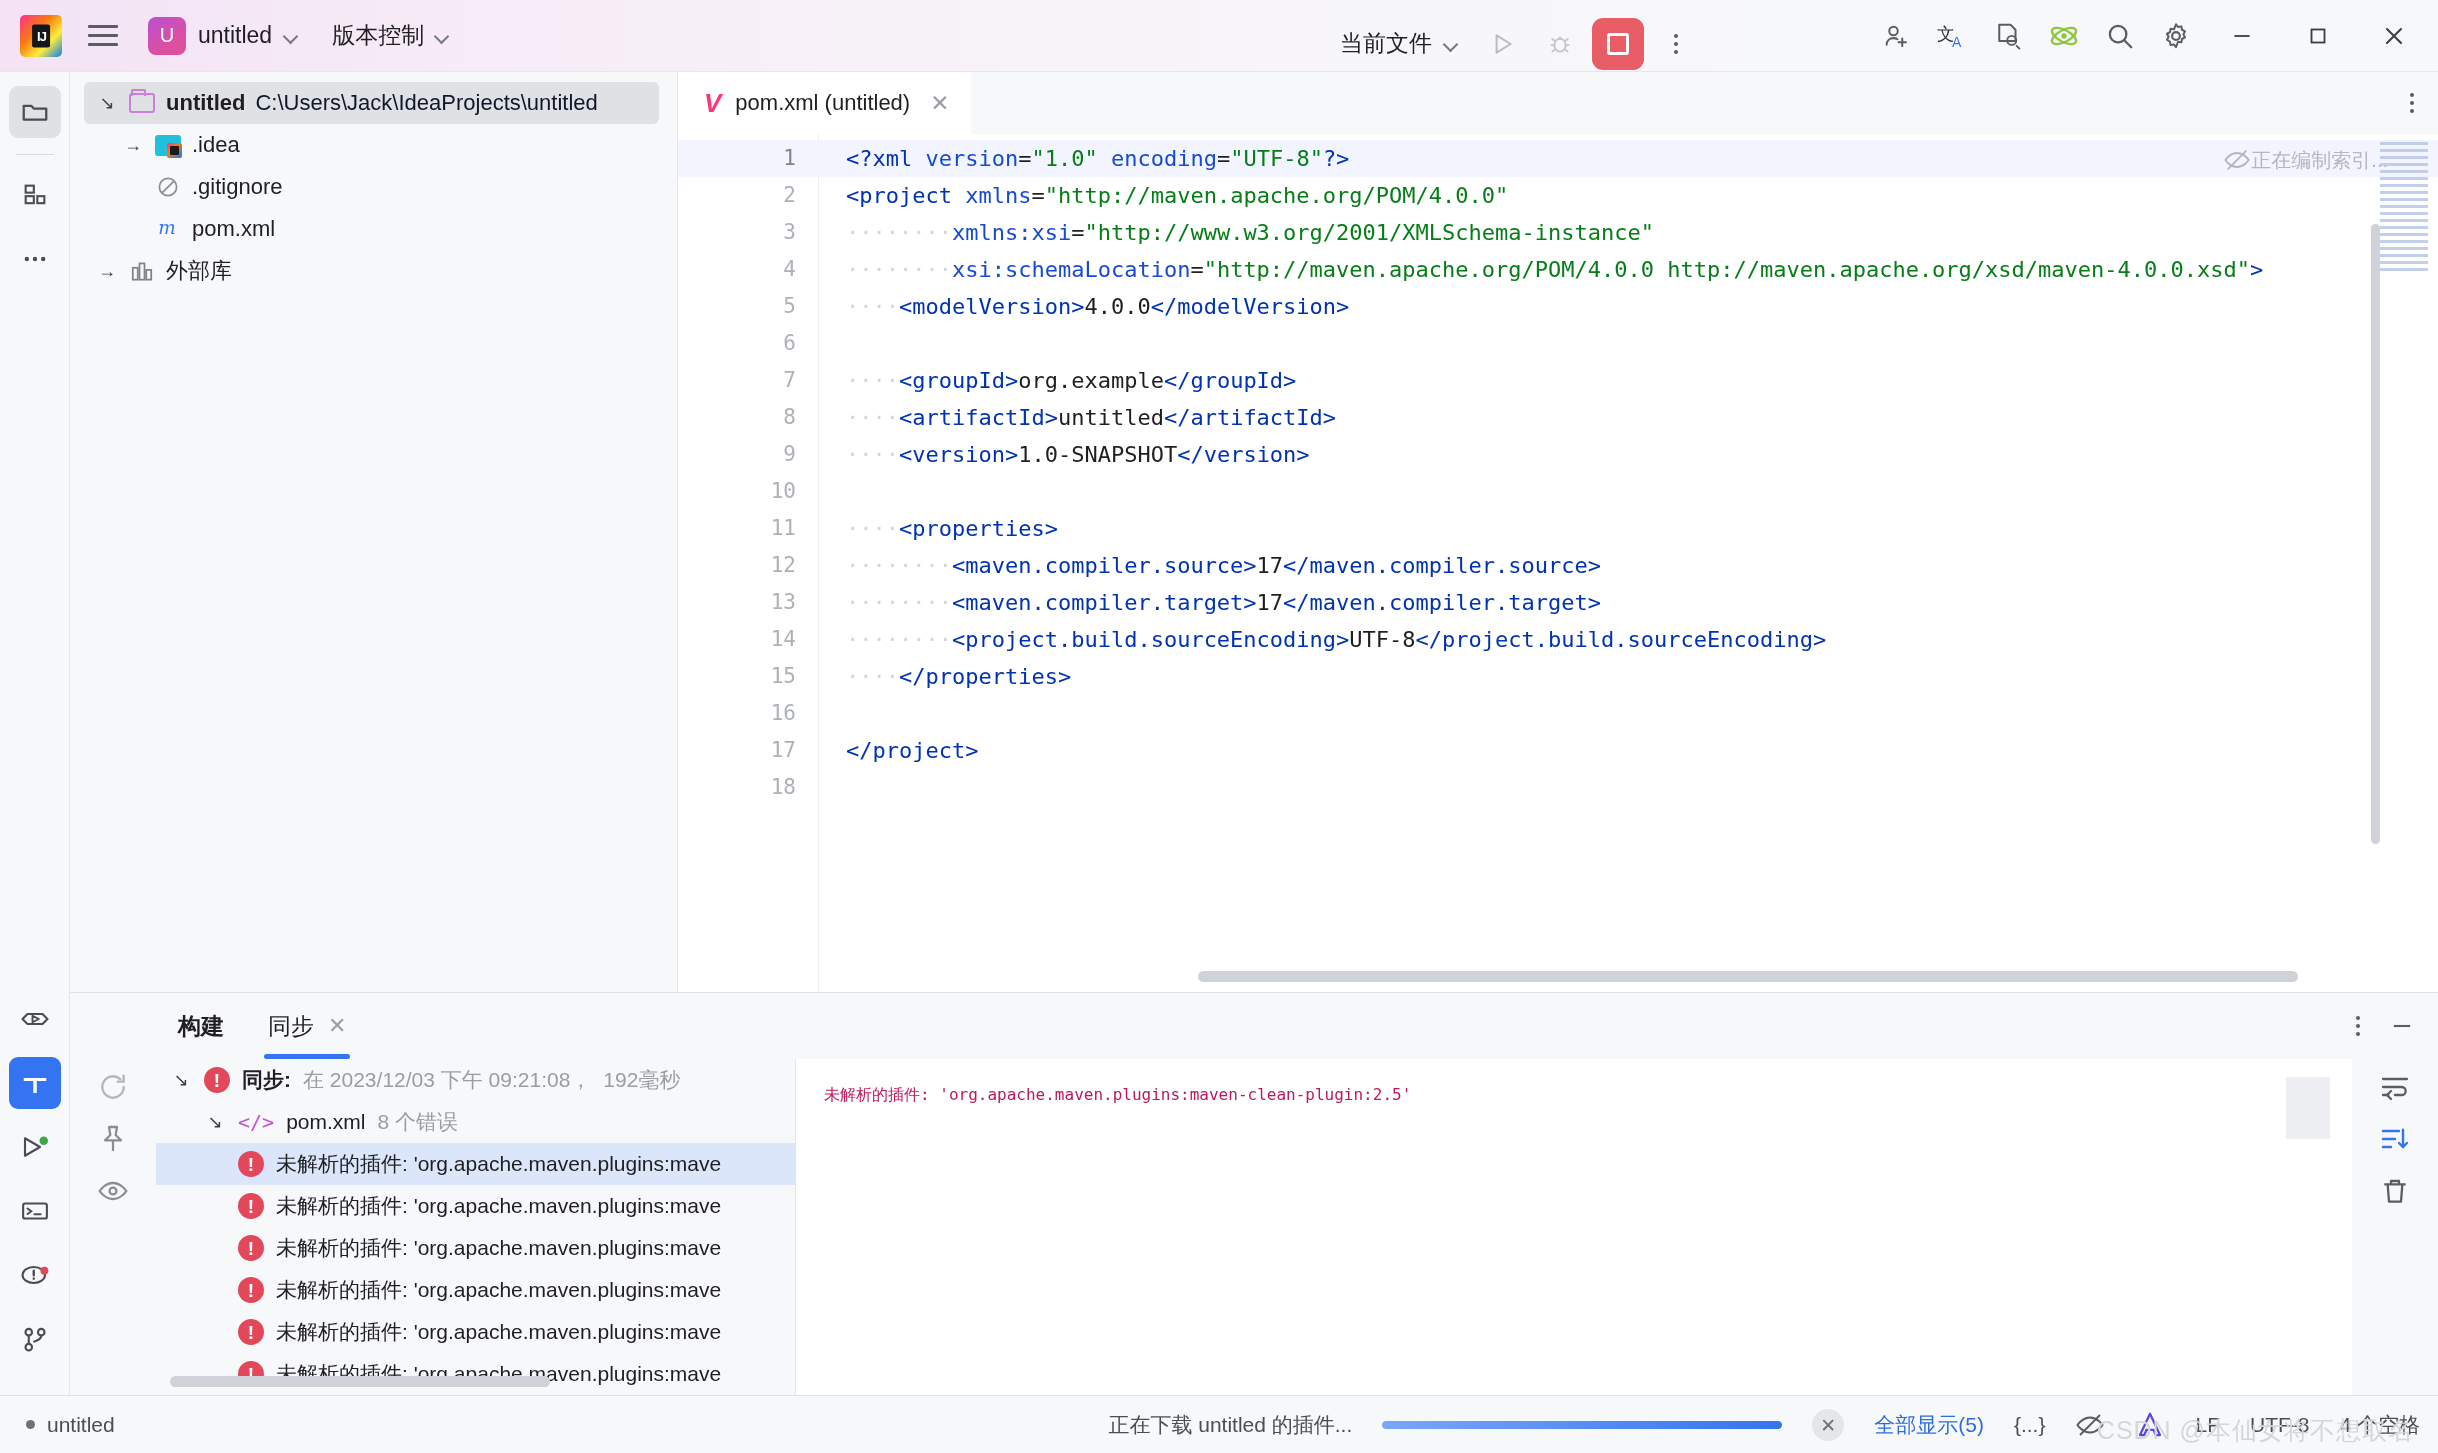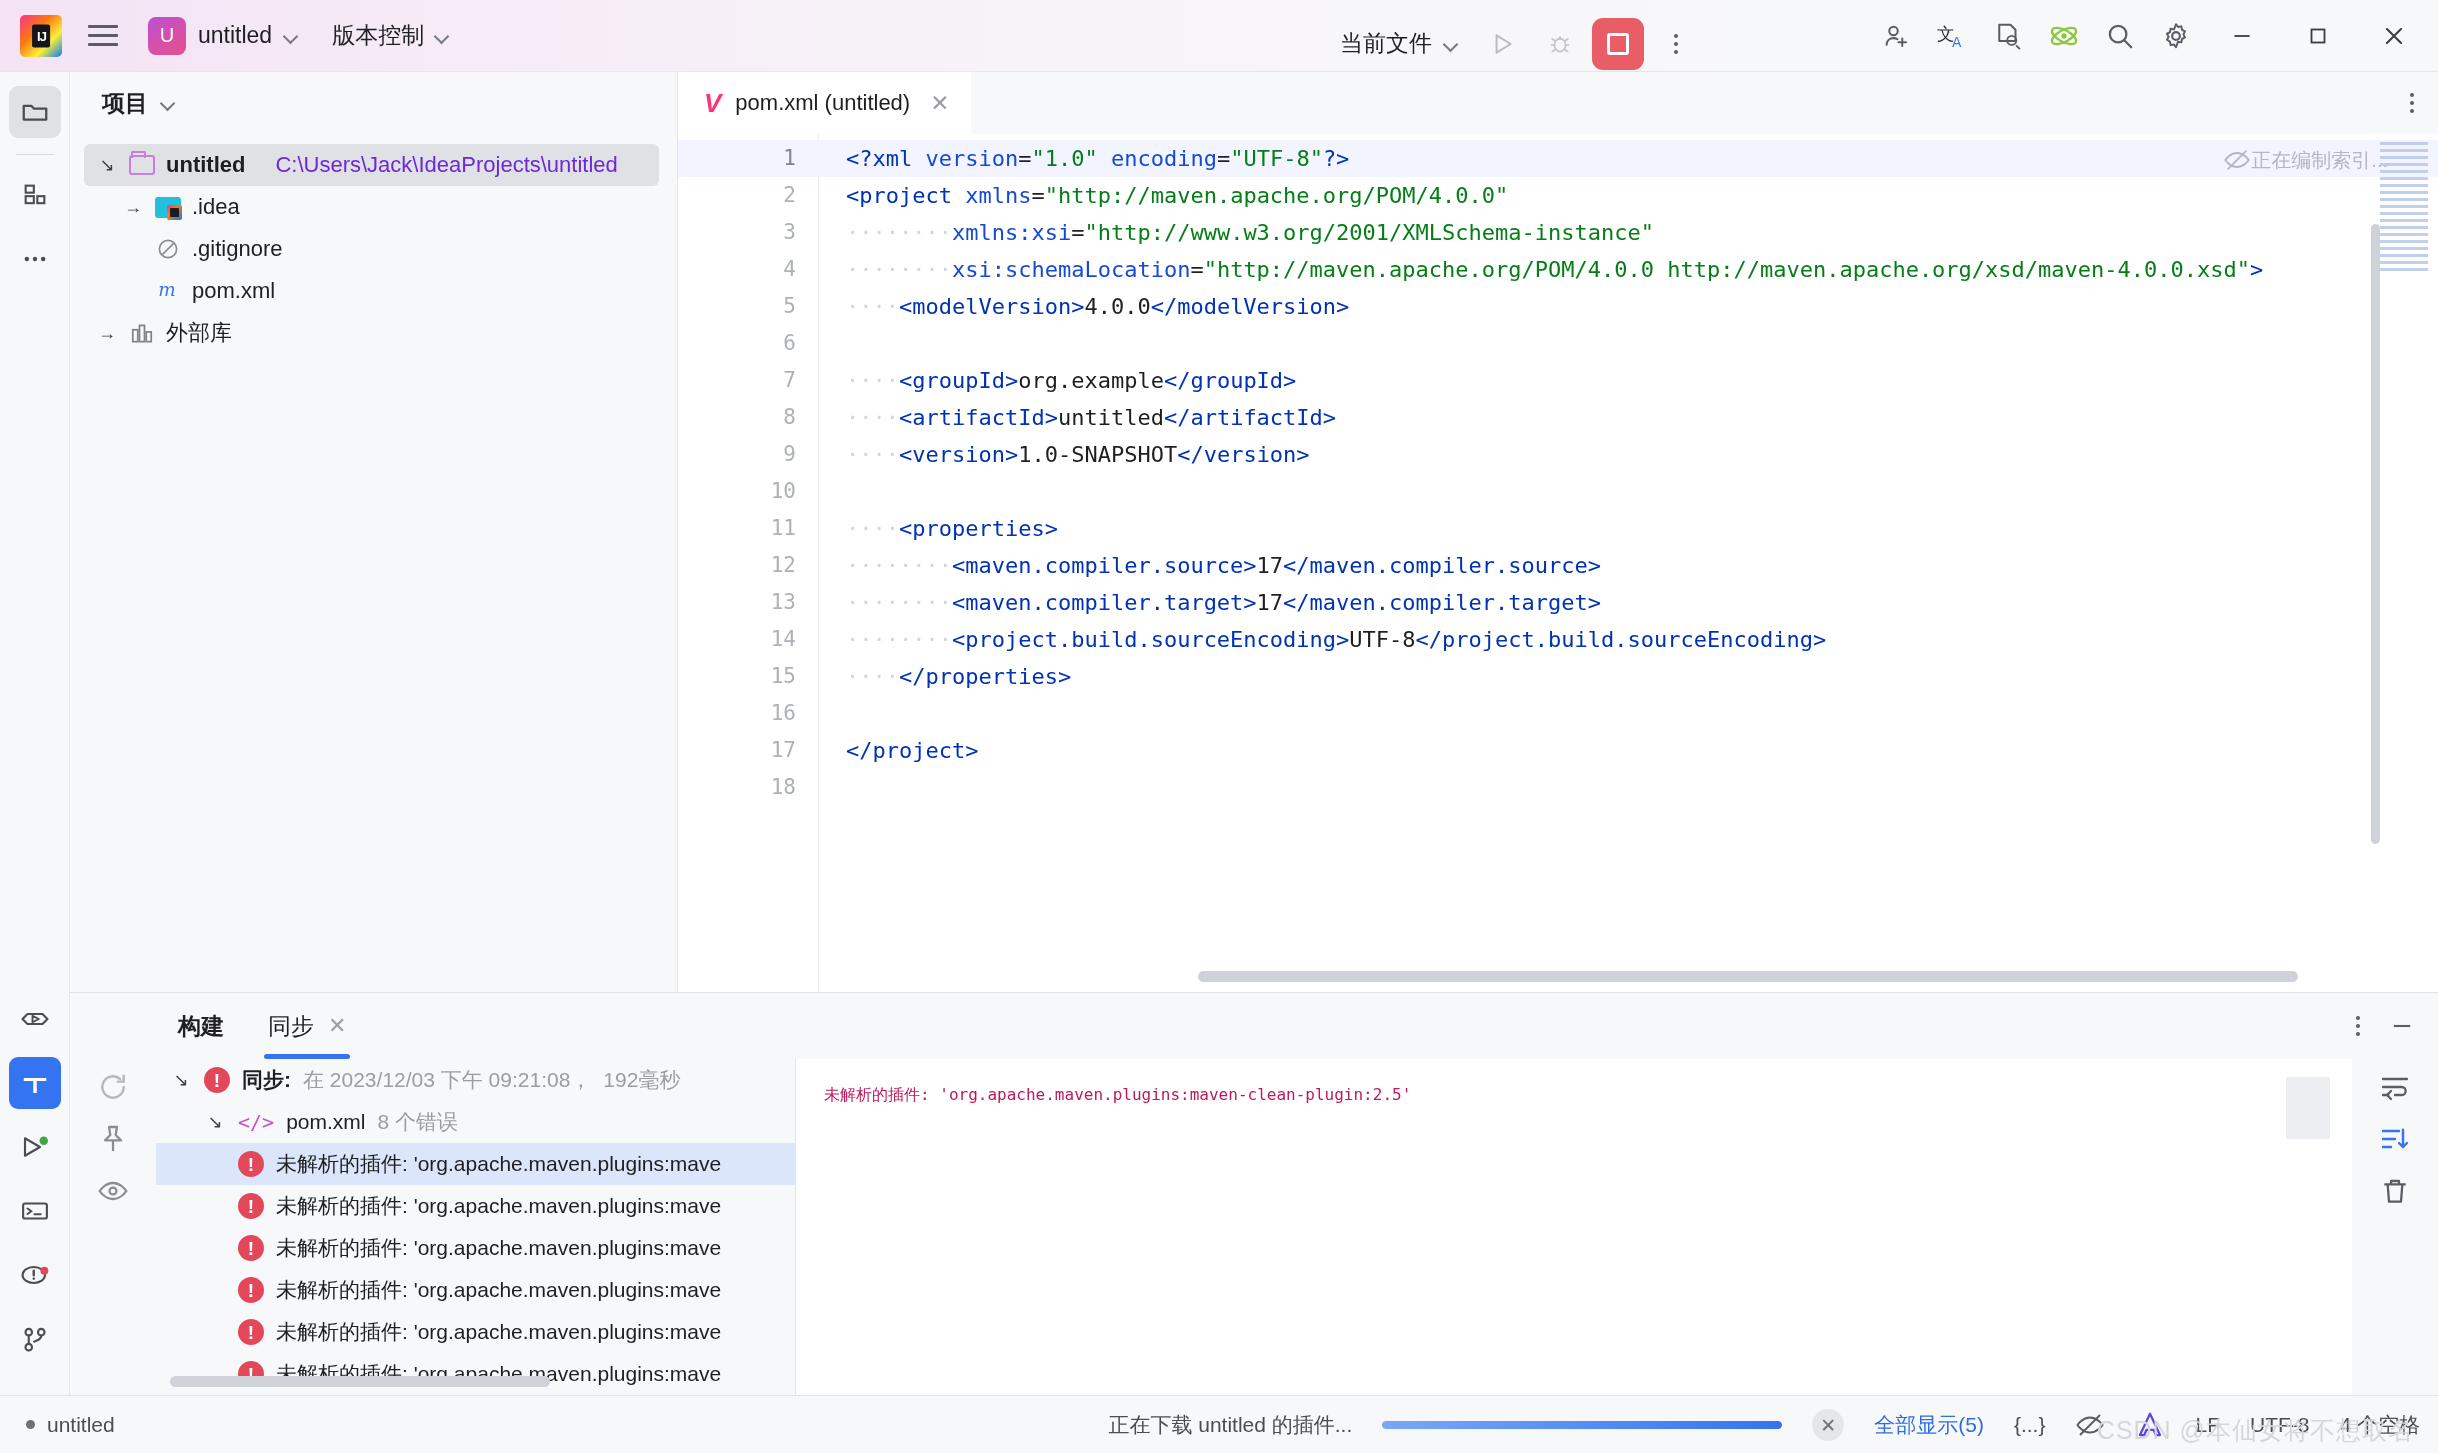--- a/index.html
+++ b/index.html
@@ -74,21 +74,21 @@
   .arrow{ width:22px;flex:0 0 22px;color:#3c3f42;font-size:18px;text-align:center;line-height:1; }
   .ico{ width:28px;flex:0 0 28px;height:26px;display:flex;align-items:center;justify-content:center;}
   .folder{ width:26px;height:20px;border:2.5px solid #c77fe0;border-radius:3px 3px 3px 3px;position:relative;}
   .folder:before{content:"";position:absolute;top:-6px;left:0;width:11px;height:5px;border:2.5px solid #c77fe0;border-bottom:none;border-radius:2px 2px 0 0;}
   .ideafolder{ width:26px;height:21px;background:#22c0dd;border-radius:3px;position:relative;}
   .ideafolder:after{content:"";position:absolute;right:-1px;bottom:-2px;width:15px;height:15px;border-radius:2px;
       background:linear-gradient(135deg,#ff318c 0%,#f97a12 40%,#087cfa 100%);}
   .ideafolder i{position:absolute;right:2px;bottom:1px;width:9px;height:9px;background:#1b1c20;border-radius:1px;z-index:2;}
   .tlabel{ color:#1f1f22; }
   .tbold{ font-weight:bold; }
-  .tdim{ color:#6d28d9; margin-left:20px; }
+  .tdim{ color:#0f172a; margin-left:0; }
 
   
   .editor{ flex:1 1 auto; display:flex;flex-direction:column;min-width:0;background:#fff; }
   .tabbar{ height:62px;flex:0 0 62px;background:#f7f8fa;display:flex;align-items:stretch;position:relative;}
   .tab{ display:flex;align-items:center;gap:14px;padding:0 22px 0 26px;background:#fff;cursor:pointer;}
   .tab .vmark{ color:#ff3377;font-size:26px;font-weight:bold;font-style:italic;line-height:1;}
   .tab .tname{ font-size:22px; }
   .tab .x{ color:#9a9da3;font-size:23px;margin-left:6px; }
   .tabbar-right{ position:absolute;right:10px;top:0;height:62px;display:flex;align-items:center;padding-right:14px;}
 
@@ -324,24 +324,20 @@
             </svg>
         </div>
       </div>
     </div>
 
     <div class="content">
 
       <div class="upper">
 
         <div class="projpane">
-          <div class="projhead">
-            <span class="t">项目</span>
-            <span class="chev"></span>
-          </div>
           <div class="tree">
 
             <div class="trow sel" style="margin-left:14px;padding-left:12px;">
               <span class="arrow">↘</span>
               <span class="ico">
                   <span class="folder"></span>
                 </span>
               <span class="tlabel tbold">untitled</span>
               <span class="tdim">C:\Users\Jack\IdeaProjects\untitled</span>
             </div>

